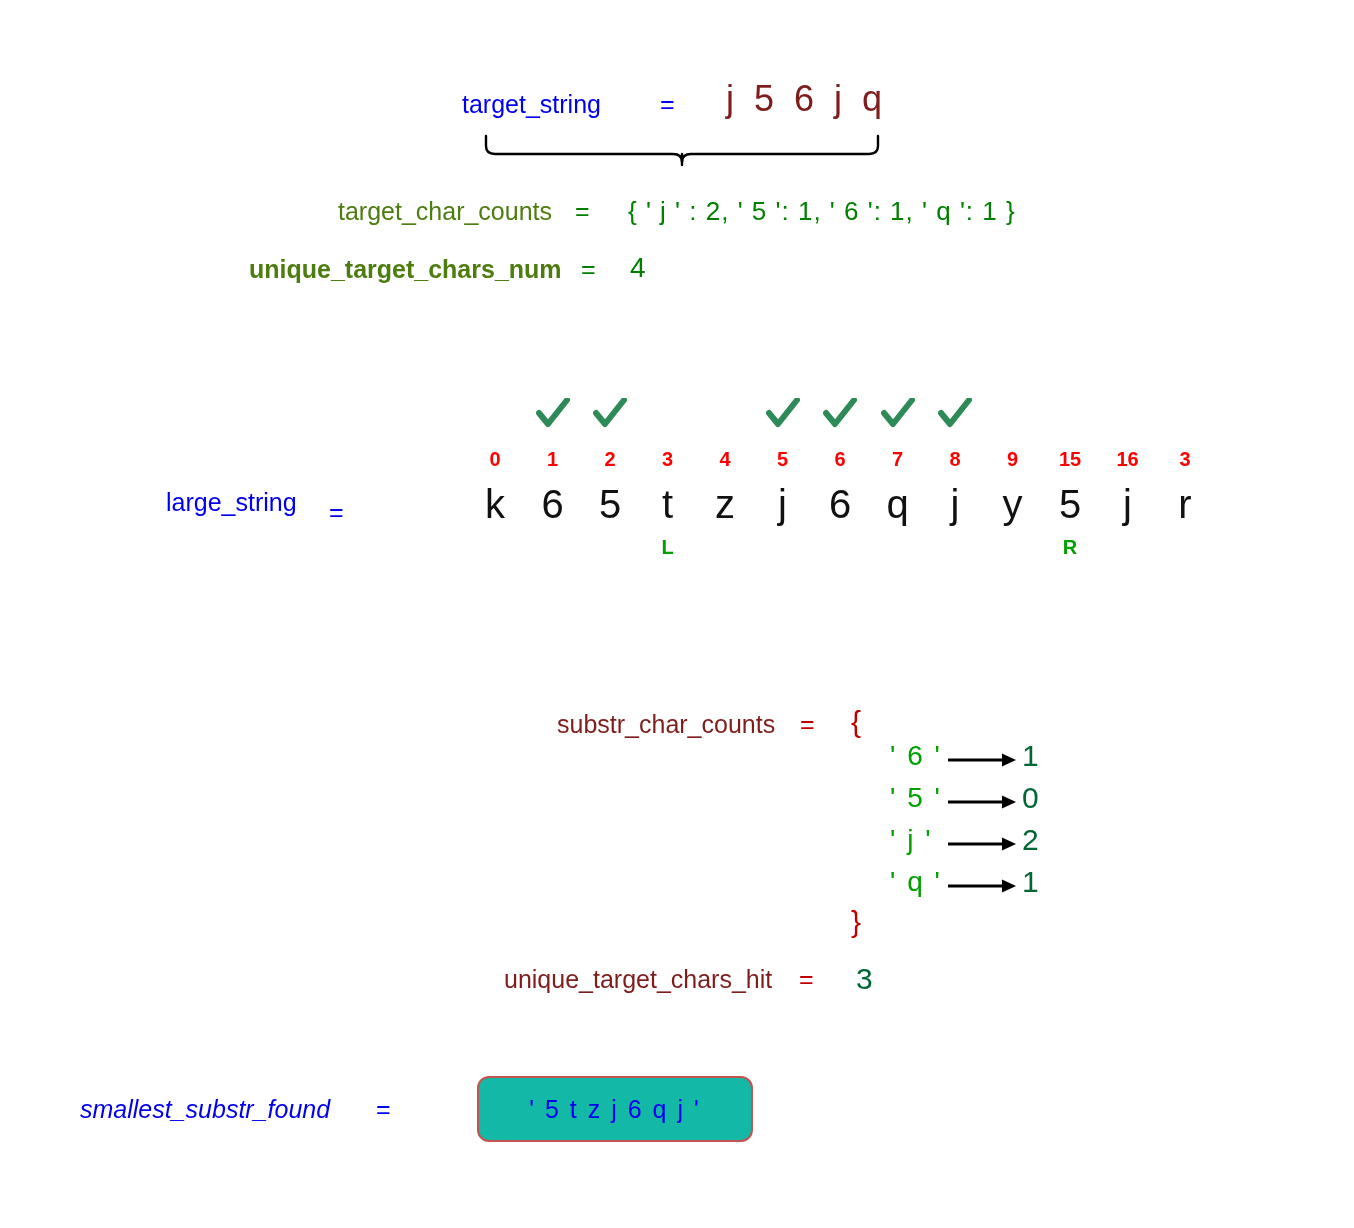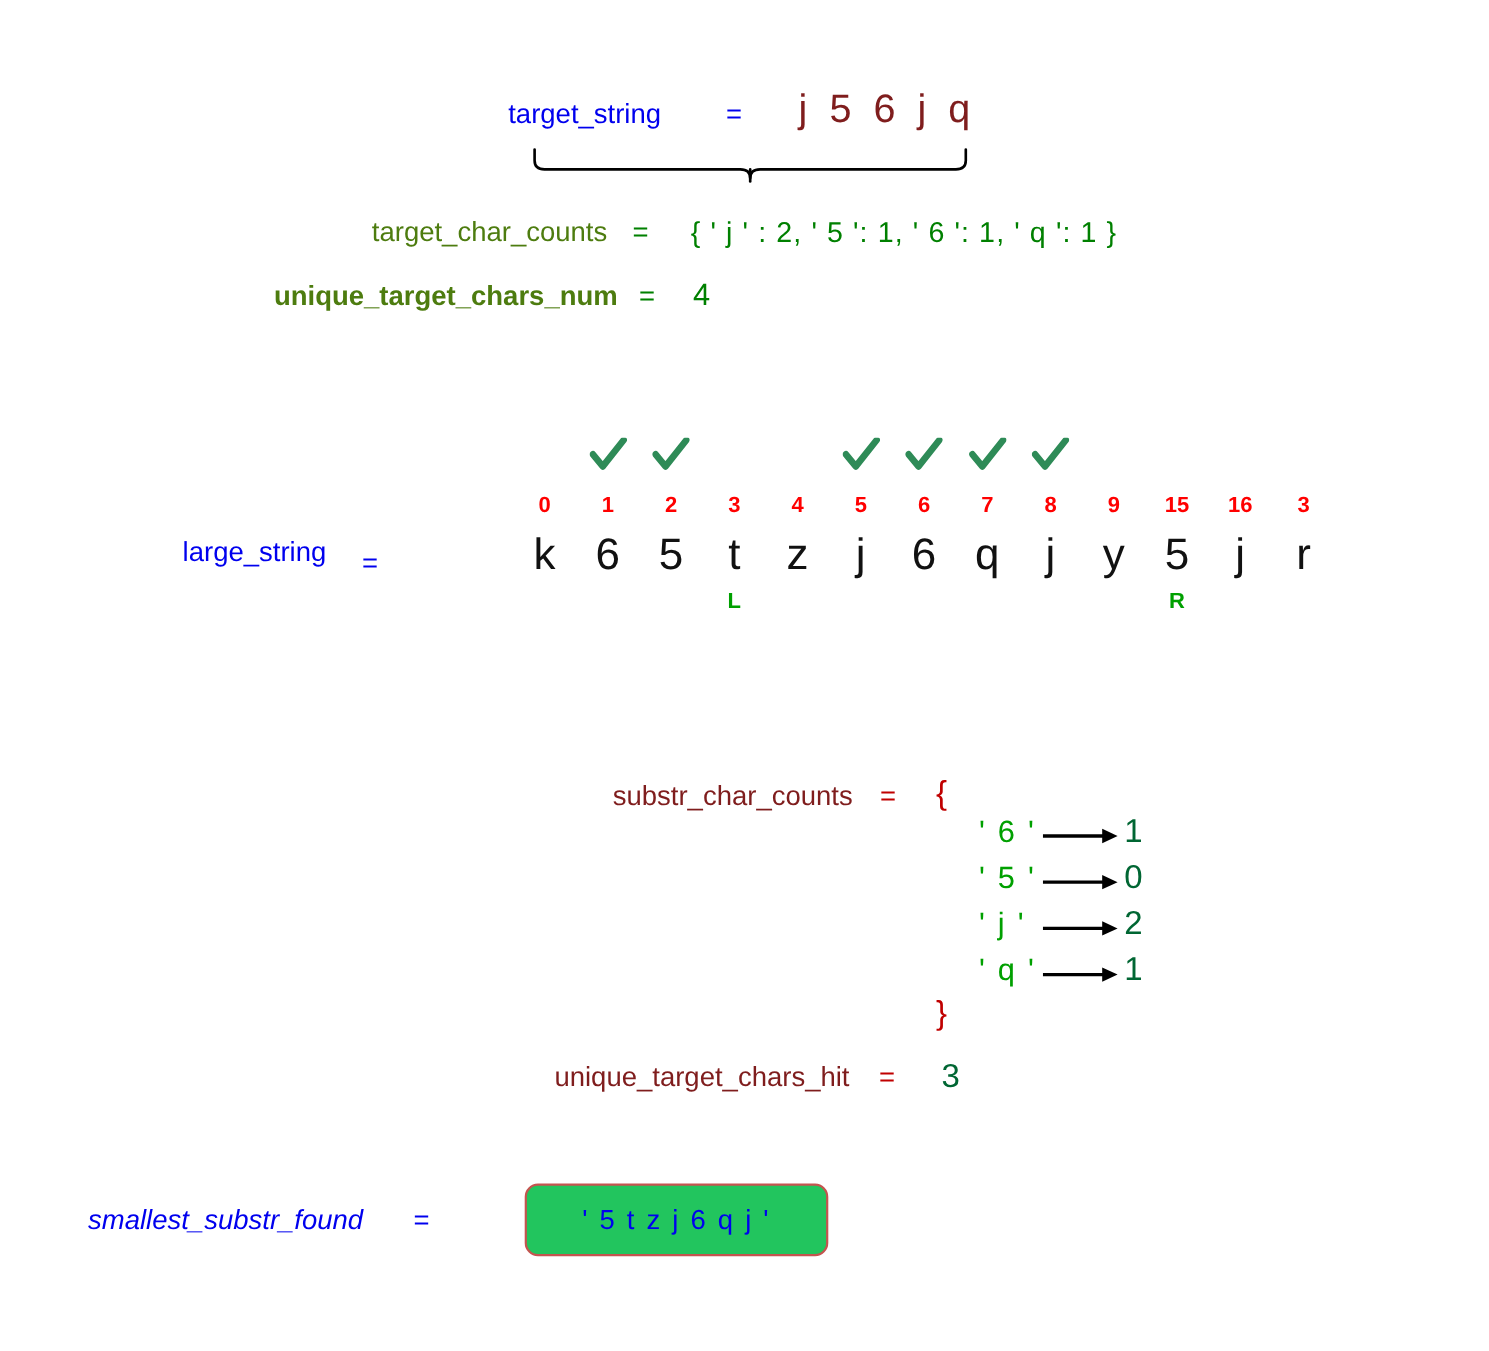--- a/index.html
+++ b/index.html
@@ -121,21 +121,21 @@
   #utch-label { left: 486px; top: 965px; margin-left: 18px; }
   #utch-eq    { left: 799px; top: 965px; }
   #utch-val   { left: 856px; top: 962px; font-size: 30px; color: #006633; }
 
   
   #res-label { left: 80px; top: 1095px; font-style: italic; }
   #res-eq    { left: 376px; top: 1095px; }
   #res-box {
     left: 477px; top: 1076px;
     width: 272px; height: 62px;
-    background: #22c55e;
+    background: #14b8a6;
     border: 2px solid #c4544f;
     border-radius: 12px;
     display: flex;
     align-items: center;
     justify-content: center;
   }
   #res-text {
     color: #0000ee;
     font-size: 25px;
     letter-spacing: 2px;

